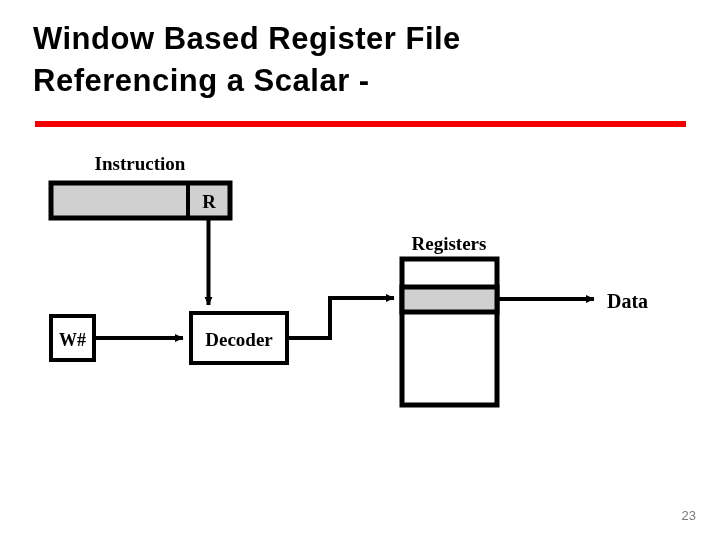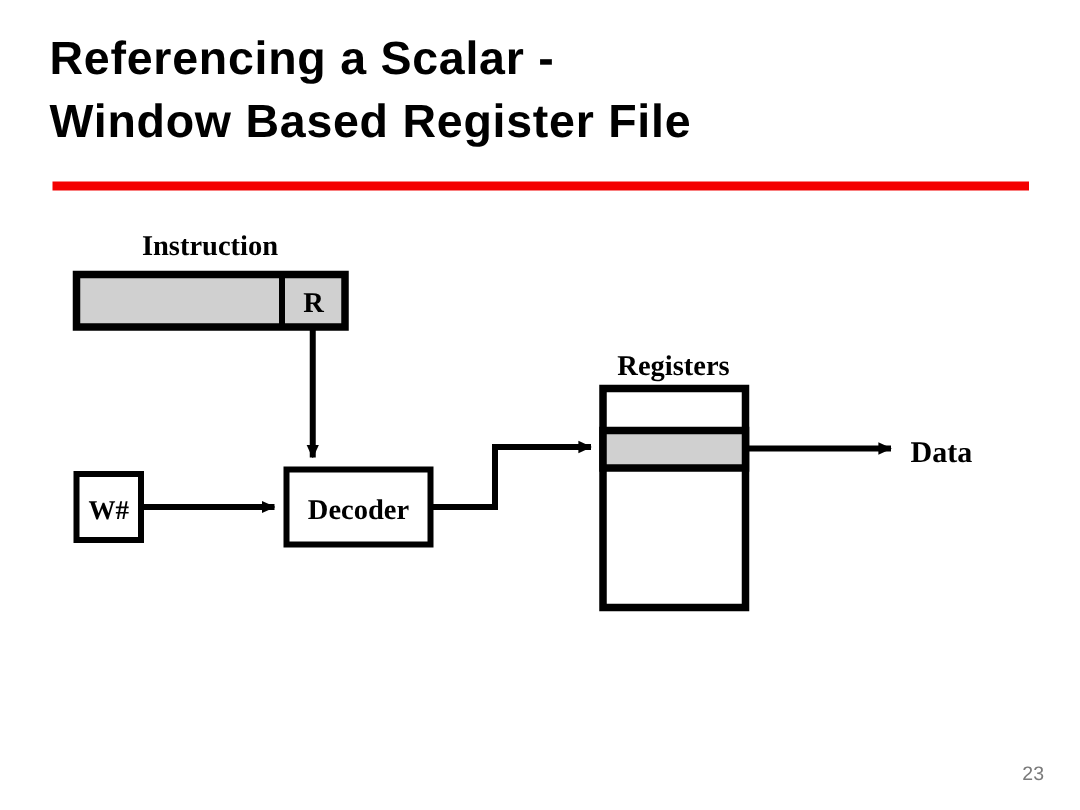--- a/index.html
+++ b/index.html
@@ -70,22 +70,22 @@
     font-weight: bold;
     fill: #000000;
   }
 </style>
 </head>
 <body>
 
 <div id="slide">
 
   <div id="title-block">
+    <div class="title-line">Window Based Register File</div>
     <div class="title-line">Referencing a Scalar -</div>
-    <div class="title-line">Window Based Register File</div>
   </div>
   <div id="title-rule"></div>
 
   <div id="diagram">
     <svg width="720" height="540" viewBox="0 0 720 540" xmlns="http://www.w3.org/2000/svg">
       <defs>
         <marker id="arrowhead" markerWidth="9" markerHeight="9" refX="8.4" refY="4.5" orient="auto" markerUnits="userSpaceOnUse">
           <path d="M0,0.4 L9,4.5 L0,8.6 Z" fill="#000000"></path>
         </marker>
       </defs>

